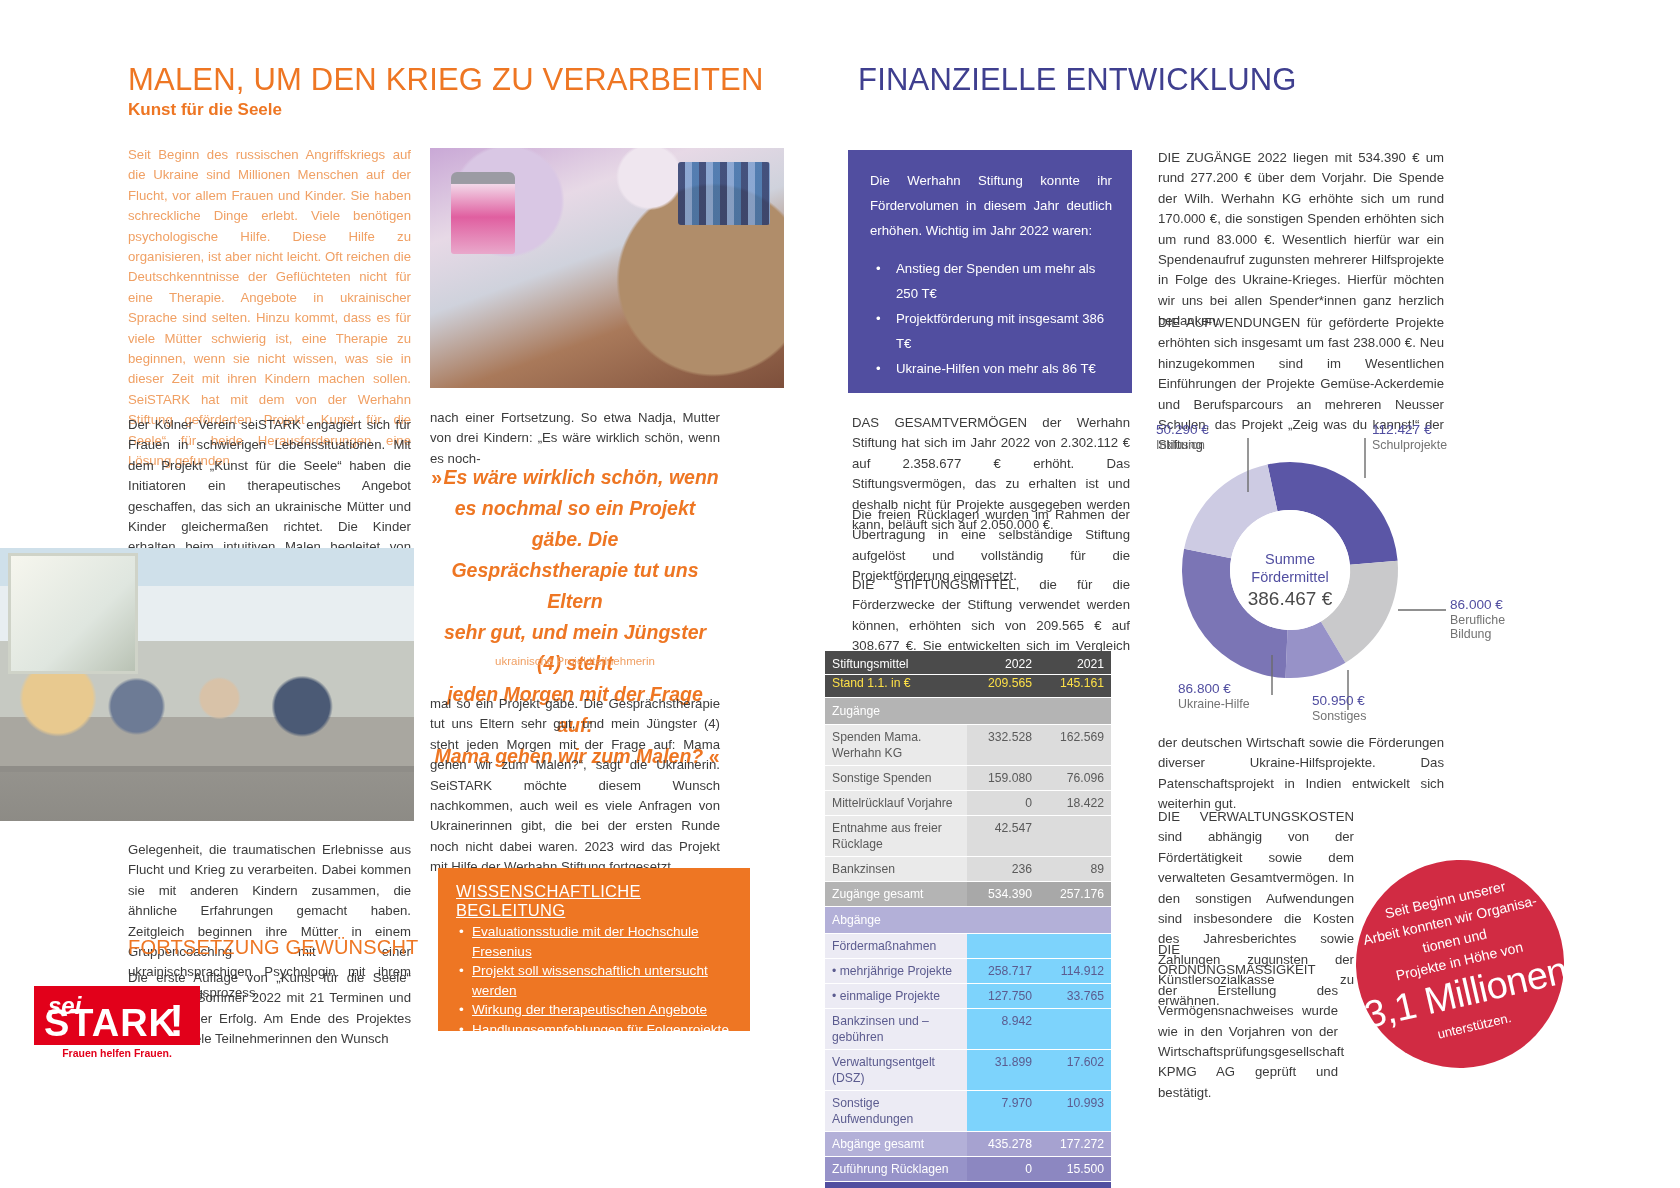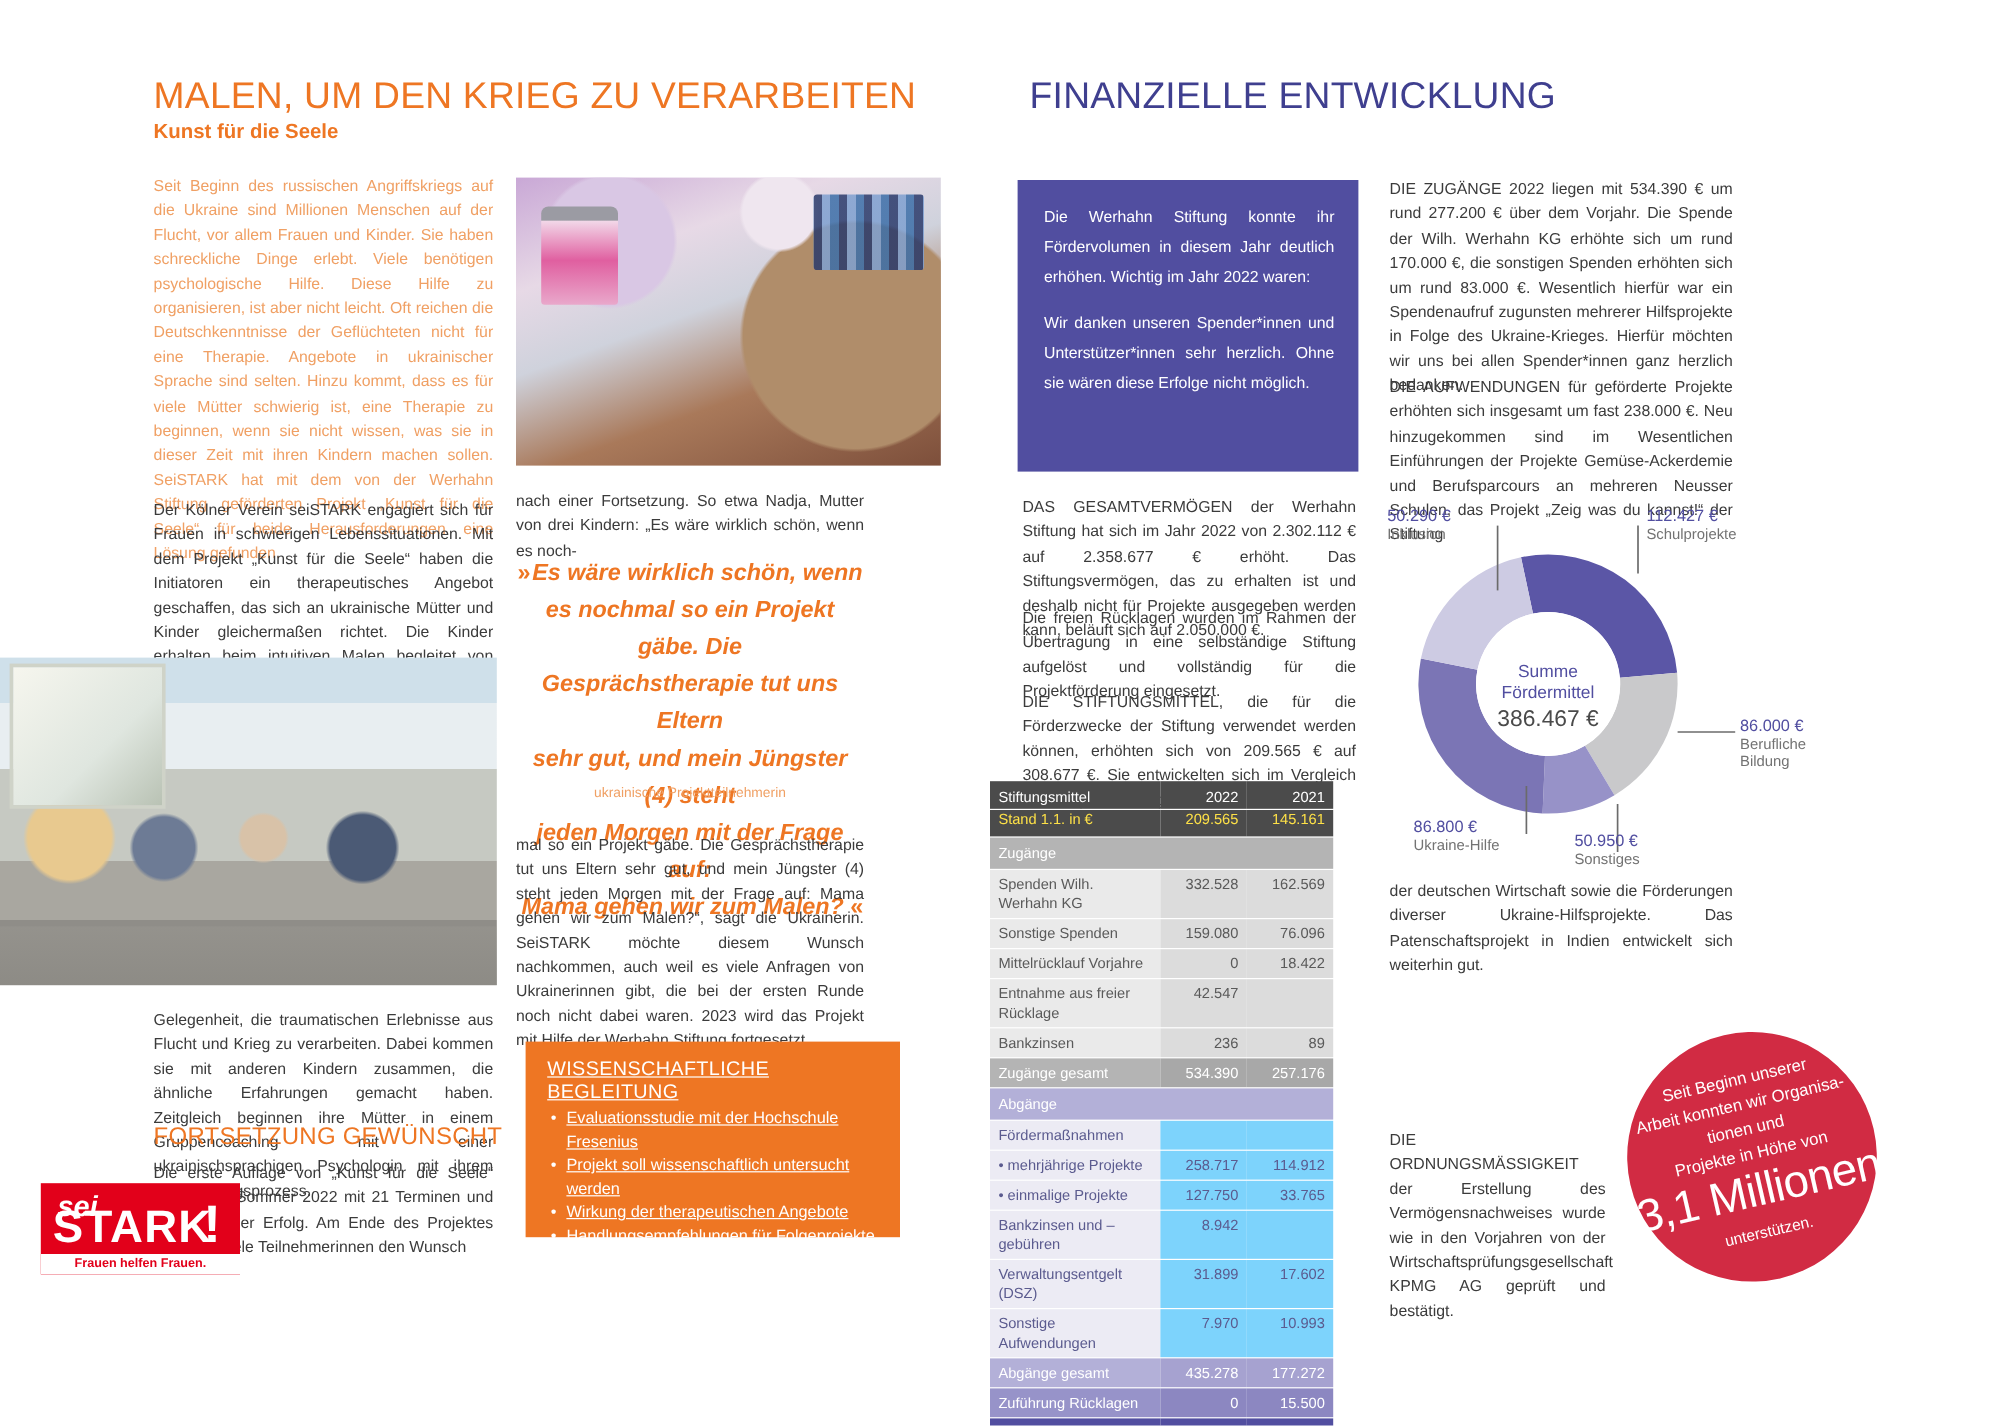--- a/index.html
+++ b/index.html
@@ -258,51 +258,57 @@
       <li>Projekt soll wissenschaftlich untersucht werden</li>
       <li>Wirkung der therapeutischen Angebote</li>
       <li>Handlungsempfehlungen für Folgeprojekte</li>
     </ul>
   </div>
 
   <div class="h-blue" style="left:858px; top:62px;">FINANZIELLE ENTWICKLUNG</div>
 
   <div class="blue-box" style="left:848px; top:150px; width:284px; height:243px;">
     <p>Die Werhahn Stiftung konnte ihr Fördervolumen in diesem Jahr deutlich erhöhen. Wichtig im Jahr 2022 waren:</p>
+    <ul>
+      <li>Anstieg der Spenden um mehr als 250 T€</li>
+      <li>Projektförderung mit insgesamt 386 T€</li>
+      <li>Ukraine-Hilfen von mehr als 86 T€</li>
+    </ul>
     <p>Wir danken unseren Spender*innen und Unterstützer*innen sehr herzlich. Ohne sie wären diese Erfolge nicht möglich.</p>
   </div>
 
   <div class="col-text" style="left:852px; top:413px; width:278px;">DAS GESAMTVERMÖGEN der Werhahn Stiftung hat sich im Jahr 2022 von 2.302.112 € auf 2.358.677 € erhöht. Das Stiftungsvermögen, das zu erhalten ist und deshalb nicht für Projekte ausgegeben werden kann, beläuft sich auf 2.050.000 €.</div>
   <div class="col-text" style="left:852px; top:505px; width:278px;">Die freien Rücklagen wurden im Rahmen der Übertragung in eine selbständige Stiftung aufgelöst und vollständig für die Projektförderung eingesetzt.</div>
   <div class="col-text" style="left:852px; top:575px; width:278px;">DIE STIFTUNGSMITTEL, die für die Förderzwecke der Stiftung verwendet werden können, erhöhten sich von 209.565 € auf 308.677 €. Sie entwickelten sich im Vergleich zum Vorjahr wie folgt:</div>
 
   <div class="col-text" style="left:1158px; top:148px; width:286px;">DIE ZUGÄNGE 2022 liegen mit 534.390 € um rund 277.200 € über dem Vorjahr. Die Spende der Wilh. Werhahn KG erhöhte sich um rund 170.000 €, die sonstigen Spenden erhöhten sich um rund 83.000 €. Wesentlich hierfür war ein Spendenaufruf zugunsten mehrerer Hilfsprojekte in Folge des Ukraine-Krieges. Hierfür möchten wir uns bei allen Spender*innen ganz herzlich bedanken.</div>
   <div class="col-text" style="left:1158px; top:313px; width:286px;">DIE AUFWENDUNGEN für geförderte Projekte erhöhten sich insgesamt um fast 238.000 €. Neu hinzugekommen sind im Wesentlichen Einführungen der Projekte Gemüse-Ackerdemie und Berufsparcours an mehreren Neusser Schulen, das Projekt „Zeig was du kannst!“ der Stiftung</div>
   <div class="col-text" style="left:1158px; top:733px; width:286px;">der deutschen Wirtschaft sowie die Förderungen diverser Ukraine-Hilfsprojekte. Das Patenschaftsprojekt in Indien entwickelt sich weiterhin gut.</div>
+  <div class="col-text" style="left:1158px; top:807px; width:196px;">DIE VERWALTUNGSKOSTEN sind abhängig von der Fördertätigkeit sowie dem verwalteten Gesamtvermögen. In den sonstigen Aufwendungen sind insbesondere die Kosten des Jahresberichtes sowie Zahlungen zugunsten der Künstlersozialkasse zu erwähnen.</div>
   <div class="col-text" style="left:1158px; top:940px; width:180px;">DIE ORDNUNGSMÄSSIGKEIT der Erstellung des Vermögensnachweises wurde wie in den Vorjahren von der Wirtschaftsprüfungsgesellschaft KPMG AG geprüft und bestätigt.</div>
 
   <table class="fin-table" style="left:825px; top:650px;">
     <tbody>
       <tr class="row-head">
         <td>Stiftungsmittel</td>
         <td class="num">2022</td>
         <td class="num2">2021</td>
       </tr>
       <tr class="row-head2">
         <td>Stand 1.1. in €</td>
         <td class="num">209.565</td>
         <td class="num2">145.161</td>
       </tr>
 
       <tr class="row-sec-grey">
         <td colspan="3">Zugänge</td>
       </tr>
 
       <tr class="row-grey-lt">
-        <td>Spenden Wilh. Werhahn KG</td>
+        <td>Spenden Mama. Werhahn KG</td>
         <td class="num">332.528</td>
         <td class="num2">162.569</td>
       </tr>
       <tr class="row-grey-lt">
         <td>Sonstige Spenden</td>
         <td class="num">159.080</td>
         <td class="num2">76.096</td>
       </tr>
       <tr class="row-grey-lt">
         <td>Mittelrücklauf Vorjahre</td>

